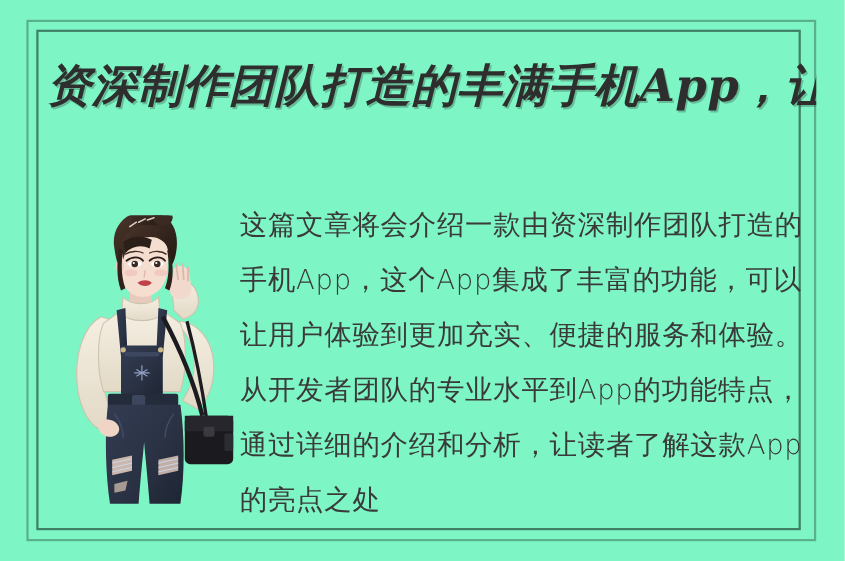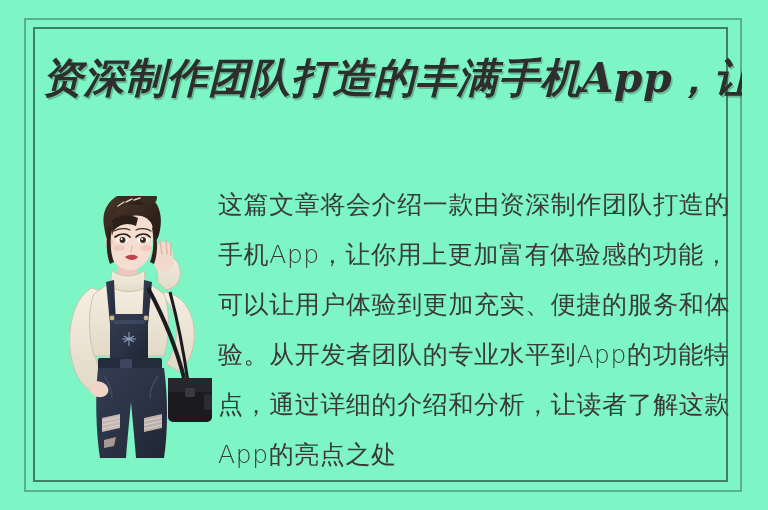--- a/index.html
+++ b/index.html
@@ -86,21 +86,21 @@
 </head>
 <body>
 
 <div id="banner">
 
   <div class="frame-outer"></div>
   <div class="frame-inner"></div>
 
   <div class="headline">资深制作团队打造的丰满手机App，让你用上更加富有体验感的功能！</div>
 
-  <div class="body-copy">这篇文章将会介绍一款由资深制作团队打造的手机App，让你用上更加富有体验感的功能，可以让用户体验到更加充实、便捷的服务和体验。从开发者团队的专业水平到App的功能特点，通过详细的介绍和分析，让读者了解这款App的亮点之处</div>
+  <div class="body-copy">这篇文章将会介绍一款由资深制作团队打造的手机App，这个App集成了丰富的功能，可以让用户体验到更加充实、便捷的服务和体验。从开发者团队的专业水平到App的功能特点，通过详细的介绍和分析，让读者了解这款App的亮点之处</div>
 
   <div class="figure">
     <svg class="fig-svg" viewBox="0 0 170 272" xmlns="http://www.w3.org/2000/svg">
       <defs>
         <linearGradient id="denim" x1="0" y1="0" x2="1" y2="1">
           <stop offset="0%" stop-color="#333c52"></stop>
           <stop offset="55%" stop-color="#2a3244"></stop>
           <stop offset="100%" stop-color="#1e2533"></stop>
         </linearGradient>
         <linearGradient id="cloth" x1="0" y1="0" x2="0" y2="1">

